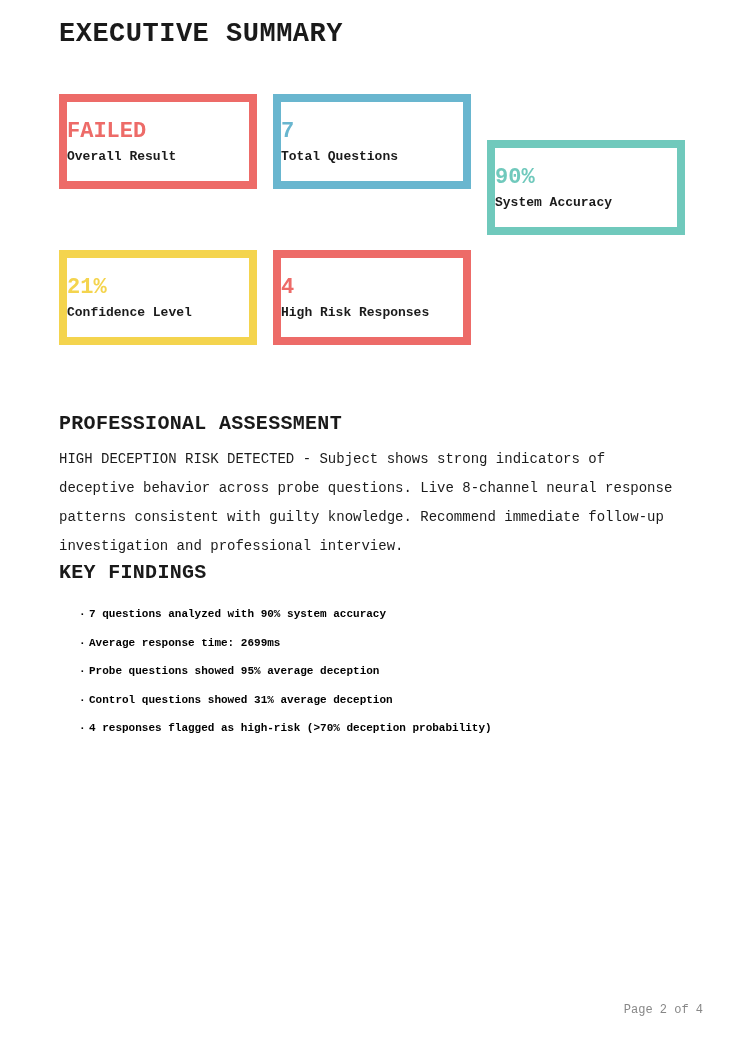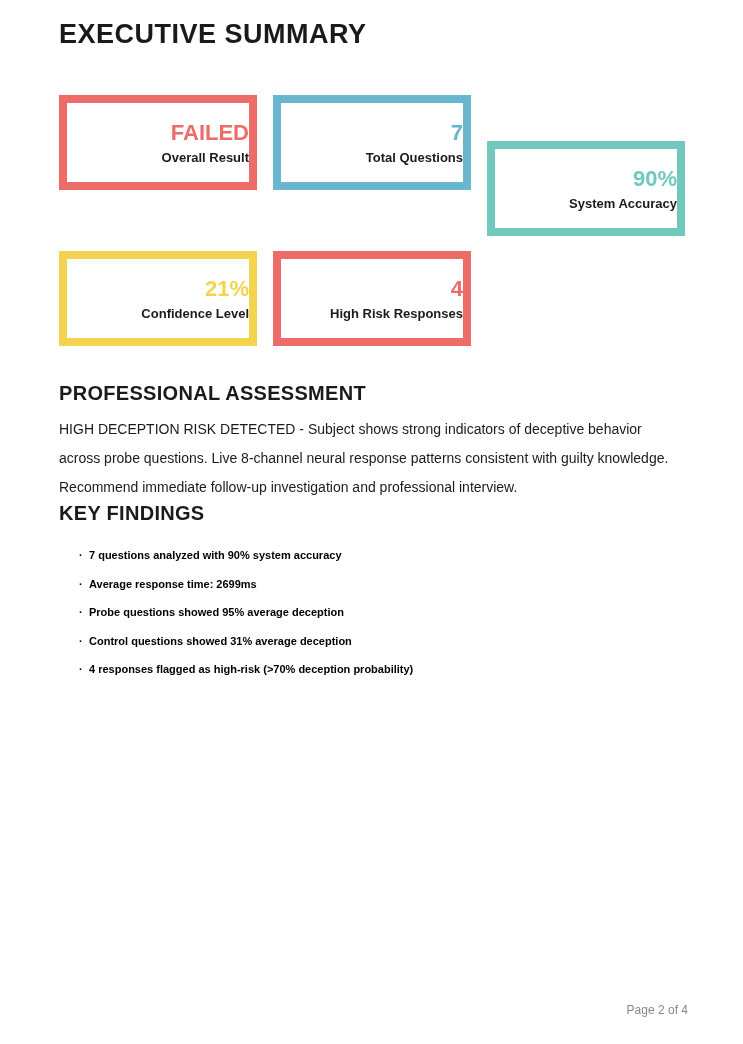--- a/index.html
+++ b/index.html
@@ -6,21 +6,21 @@
     margin: 0;
     padding: 0;
     background: #ffffff;
   }
   .page {
     position: relative;
     width: 719px;
     height: 1044px;
     margin: 0 auto;
     background: #ffffff;
-    font-family: Liberation Sans, sans-serif;
+    font-family: Liberation Mono, monospace;
     color: #1a1a1a;
     overflow: hidden;
   }
   .content {
     padding: 0 46px 0 47px;
   }
   .doc-title {
     margin: 0;
     padding-top: 19px;
     font-size: 27px;
@@ -35,21 +35,21 @@
     column-gap: 16px;
     row-gap: 15px;
   }
   .card {
     box-sizing: border-box;
     height: 95px;
     border: 8px solid #cccccc;
     background: #ffffff;
     display: flex;
     flex-direction: column;
-    align-items: flex-end;
+    align-items: flex-start;
     justify-content: center;
     gap: 7px;
     text-align: center;
   }
   .card-value {
     font-size: 22px;
     font-weight: bold;
     line-height: 1;
   }
   .card-label {
@@ -58,21 +58,21 @@
     color: #1b1b1b;
     line-height: 1;
   }
   .section-heading {
     margin: 0;
     font-size: 20px;
     font-weight: bold;
     letter-spacing: 0.3px;
     color: #1a1a1a;
   }
-  .assessment-heading { margin-top: 36px; }
+  .assessment-heading { margin-top: 67px; }
   .body-text {
     margin: 10px 0 0 0;
     font-size: 14px;
     line-height: 29px;
     color: #1b1b1b;
     max-width: 650px;
   }
   .findings-heading { }
   .findings-list {
     list-style: none;
@@ -89,21 +89,21 @@
     color: #000000;
   }
   .findings-list li::before {
     content: "\00B7";
     position: absolute;
     left: 0;
     top: 0;
   }
   .page-footer {
     position: absolute;
-    right: 43px;
+    right: 28px;
     bottom: 27px;
     font-size: 12px;
     color: #878787;
   }
 </style>
 </head>
 <body>
 
 <div class="page">
   <div class="content">

